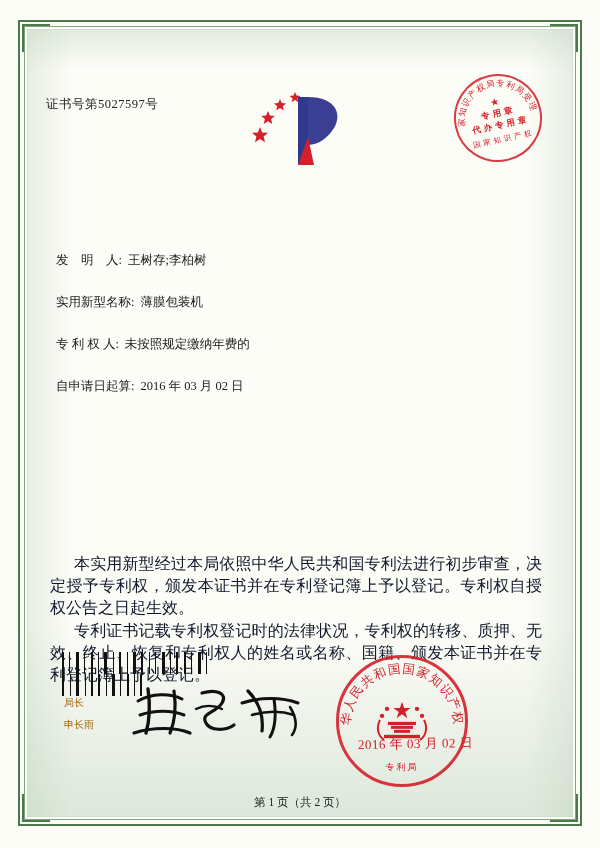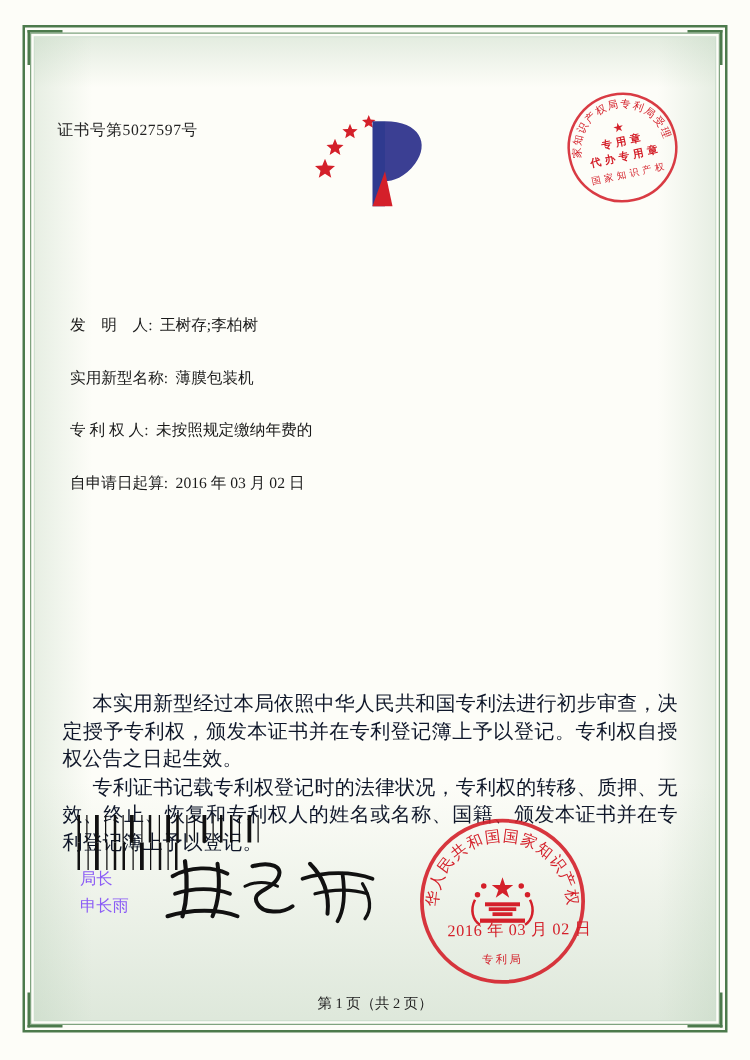--- a/index.html
+++ b/index.html
@@ -211,23 +211,23 @@
     background: #111;
     height: 100%;
     vertical-align: top;
   }
 
   
   .sig-label {
     position: absolute;
     left: 64px;
     top: 692px;
-    font-size: 13px;
+    font-size: 10px;
     line-height: 22px;
-    color: #8b5cf6;
+    color: #a16207;
   }
   .sig-hand {
     position: absolute;
     left: 130px;
     top: 683px;
     width: 180px;
     height: 60px;
   }
 
   

